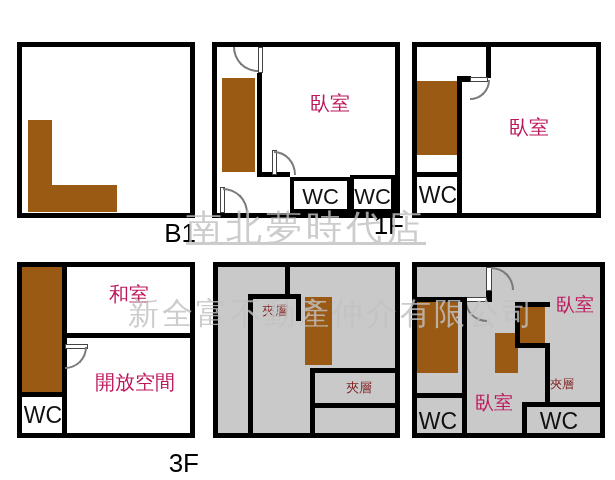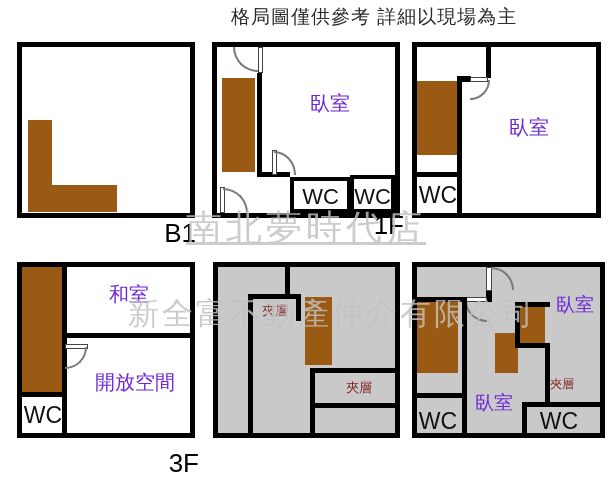--- a/index.html
+++ b/index.html
@@ -10,36 +10,35 @@
   .plan{position:absolute;left:0;top:0;border:5px solid #000;background:#fff;box-sizing:border-box;}
   .plan-inner{position:absolute;left:0;top:0;right:0;bottom:0;}
   .gray-bg{background:#c9c9c9;}
   .wall{position:absolute;background:#000;}
   .brown{position:absolute;background:#9a5a13;}
   .leaf{position:absolute;background:#fff;border:1px solid #444;box-sizing:border-box;}
   .arc{position:absolute;box-sizing:border-box;border:0 solid #7a7a7a;}
   .arc.tr{border-top-width:2px;border-right-width:2px;border-top-right-radius:100% 100%;}
   .arc.br{border-bottom-width:2px;border-right-width:2px;border-bottom-right-radius:100% 100%;}
   .arc.bl{border-bottom-width:2px;border-left-width:2px;border-bottom-left-radius:100% 100%;}
-  .room-label{position:absolute;color:#6d28d9;font-size:20px;text-align:center;white-space:nowrap;line-height:20px;}
+  .room-label{position:absolute;color:#be185d;font-size:20px;text-align:center;white-space:nowrap;line-height:20px;}
   .small-label{position:absolute;color:#7f1d1d;font-size:13px;text-align:center;white-space:nowrap;line-height:13px;}
   .wc-label{position:absolute;color:#111;font-size:23px;text-align:center;white-space:nowrap;line-height:24px;letter-spacing:0;}
   .wc-box{position:absolute;border:4px solid #000;box-sizing:border-box;background:#fff;
           display:flex;align-items:flex-end;justify-content:center;color:#111;font-size:22px;line-height:24px;}
   .floor-label{position:absolute;left:0;right:-4px;text-align:right;font-size:26px;line-height:26px;color:#000;}
   .watermark{position:absolute;color:#c2c2c2;opacity:0.82;z-index:90;pointer-events:none;white-space:nowrap;}
   .wm1{left:186px;top:206px;font-size:36px;line-height:44px;letter-spacing:4px;text-decoration:underline;}
   .wm2{left:128px;top:298px;font-size:31px;line-height:32px;letter-spacing:3px;}
 </style>
 </head>
 <body>
 
 <div id="canvas">
 
-  <div class="title">格局圖僅供參考 詳細以現場為主</div>
 
   <div class="floor" style="left:17px;top:42px;width:175px;height:200px;">
     <div class="plan" style="width:178px;height:176px;">
       <div class="plan-inner">
         <div class="brown" style="left:6px;top:73px;width:24px;height:92px;"></div>
         <div class="brown" style="left:6px;top:138px;width:89px;height:27px;"></div>
       </div>
     </div>
     <div class="floor-label" style="top:178px;">B1</div>
   </div>

